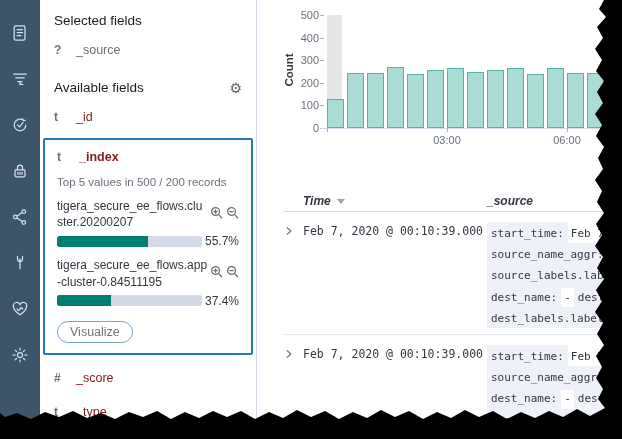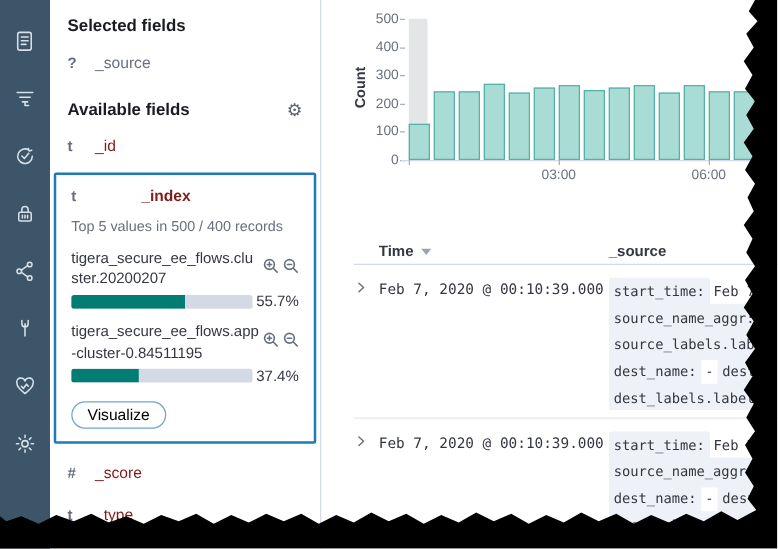--- a/index.html
+++ b/index.html
@@ -14,67 +14,67 @@
   .navrail .navbtn { width:40px; height:46px; display:flex; align-items:center;
     justify-content:center; cursor:pointer; }
   .navrail svg { stroke:#d7dfe7; fill:none; stroke-width:1.5;
     stroke-linecap:round; stroke-linejoin:round; }
 
   
   .fieldpanel { position:absolute; left:40px; top:0; width:217px; height:439px;
     background:#fff; border-right:1px solid #d3dae6; z-index:2; }
   .sec-head { display:flex; align-items:center; justify-content:space-between;
     padding:13px 14px 5px 14px; }
-  .sec-head h3 { font-size:13.5px; font-weight:bold; color:#1a1c21; }
+  .sec-head h3 { font-size:13.5px; font-weight:normal; color:#1a1c21; }
   .gear { font-size:14px; color:#5a606b; cursor:pointer; line-height:1; }
   .frow { display:flex; align-items:center; gap:12px; padding:10px 14px; cursor:pointer; }
   .ftype { width:10px; font-size:12px; color:#69707d; font-weight:bold; flex:none; }
   .fname { font-size:12.5px; color:#7f1d1d; }
   .fname.muted { color:#69707d; }
 
   .index-panel { margin:4px 3px 6px 3px; border:2px solid #2179b5;
     background:#fff; border-radius:2px; padding:2px 0 10px 0; }
   .index-panel .frow { padding:8px 12px; }
-  .index-panel .fname { font-weight:bold;margin-left:34px; }
+  .index-panel .fname { font-weight:bold; }
   .ip-body { padding:0 12px; }
   .summary { font-size:11.5px; color:#69707d; margin:4px 0 10px 0; }
   .val { margin-bottom:9px; }
   .val-top { display:flex; align-items:flex-start; }
   .val-name { flex:1; font-size:12px; color:#343741; line-height:1.35;
     word-break:break-all; }
   .mags { display:flex; gap:3px; padding-top:8px; margin-left:2px; flex:none; }
   .mags svg { stroke:#69707d; fill:none; stroke-width:1.4; stroke-linecap:round; cursor:pointer; }
   .bar-row { display:flex; align-items:center; margin-top:4px; }
   .track { width:145px; height:11px; background:#d3dae6; border-radius:2px;
     overflow:hidden; flex:none; }
   .fill { height:100%; border-radius:2px 0 0 2px; }
   .pct { flex:1; text-align:right; font-size:12px; color:#343741; }
   .viz-btn { margin-top:4px; background:#fff; border:1px solid #6ea4d4;
-    color:#000000; font-size:12.5px; font-family:"Liberation Sans",sans-serif;
+    color:#737373; font-size:12.5px; font-family:"Liberation Sans",sans-serif;
     padding:3px 12px; border-radius:11px; cursor:pointer; }
 
   
   .main { position:absolute; left:257px; top:0; right:0; bottom:0; background:#fff; }
 
   
   .chart { position:absolute; left:0; top:0; width:365px; height:150px; }
   .ylab { position:absolute; width:60px; text-align:center; font-size:11.5px;
     font-weight:bold; color:#343741; transform:rotate(-90deg); }
   .ytick { position:absolute; width:34px; text-align:right; font-size:11px; color:#69707d; }
   .ytickmark { position:absolute; height:1px; width:4px; background:#a6b0bd; }
   .xtick { position:absolute; width:50px; text-align:center; font-size:11px; color:#69707d; }
   .xtickmark { position:absolute; width:1px; height:4px; background:#a6b0bd; }
   .baseline { position:absolute; height:1px; background:#d3dae6; }
   .band { position:absolute; background:#e4e5e7; }
   .cbar { position:absolute; border:1px solid #54b2a9; background:#a8dcd5; cursor:pointer; }
 
   
   .dtable { position:absolute; left:26px; right:0; top:190px; }
   .thead { display:grid; grid-template-columns:20px 184px 1fr; align-items:center;
-    height:22px; border-bottom:1px solid #d3dae6; }
+    height:22px; border-bottom:1px solid #d3dae6;font-style:italic; }
   .thead .hcell { font-size:12px; font-weight:bold; color:#343741; cursor:pointer; }
   .caret { display:inline-block; width:0; height:0; border-left:4px solid transparent;
     border-right:4px solid transparent; border-top:5px solid #99a5b5;
     margin-left:6px; vertical-align:middle; }
   .drow { display:grid; grid-template-columns:20px 184px 1fr; padding:10px 0 6px 0; }
   .drow + .drow { border-top:1px solid #e3e8f0; }
   .expander { color:#69707d; cursor:pointer; padding-top:1px; }
   .expander svg { stroke:#69707d; fill:none; stroke-width:1.6; stroke-linecap:round;
     stroke-linejoin:round; }
   .tcell { font-family:"DejaVu Sans Mono", monospace; font-size:11.5px;
@@ -166,21 +166,21 @@
           <span class="fname">_id</span>
         </div>
       </div>
 
     <div class="index-panel">
       <div class="frow">
         <span class="ftype">t</span>
         <span class="fname">_index</span>
       </div>
       <div class="ip-body">
-        <div class="summary">Top 5 values in 500 / 400 records</div>
+        <div class="summary">Top 5 values in 500 / 200 records</div>
         <div id="indexValues">
             <div class="val">
               <div class="val-top">
                 <span class="val-name">tigera_secure_ee_flows.cluster.20200207</span>
                 <span class="mags">
                   <svg width="13" height="13" viewBox="0 0 14 14">
                     <circle cx="6" cy="6" r="4.2"></circle>
                     <path d="M9.3 9.3L12.6 12.6M4.2 6h3.6M6 4.2v3.6"></path>
                   </svg>
                   <svg width="13" height="13" viewBox="0 0 14 14">

